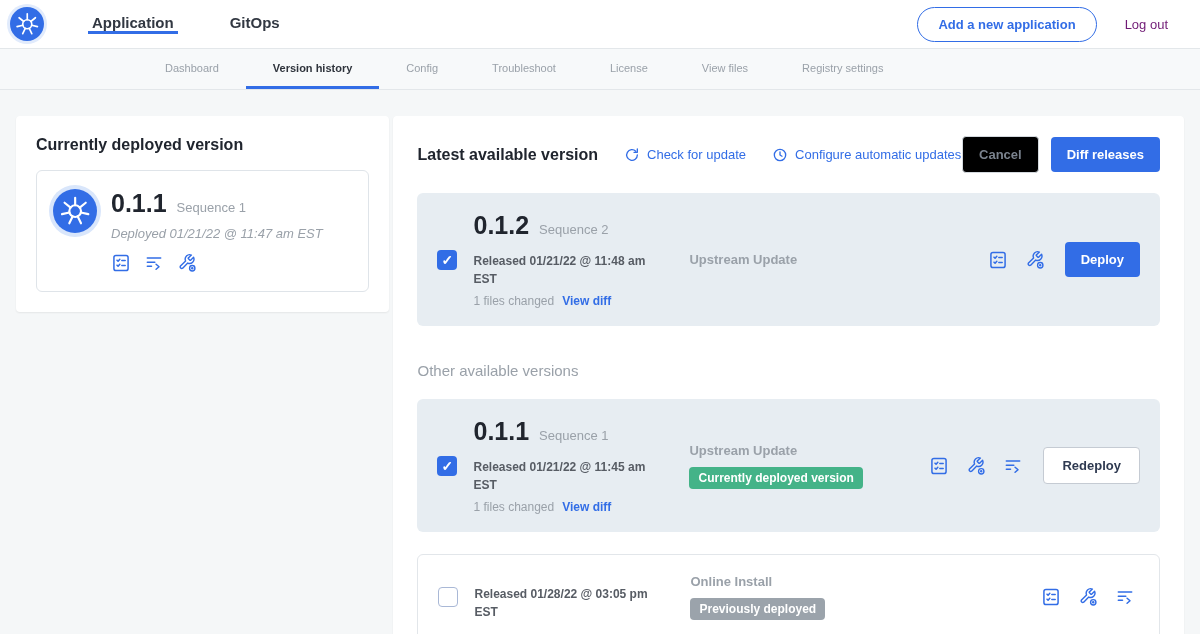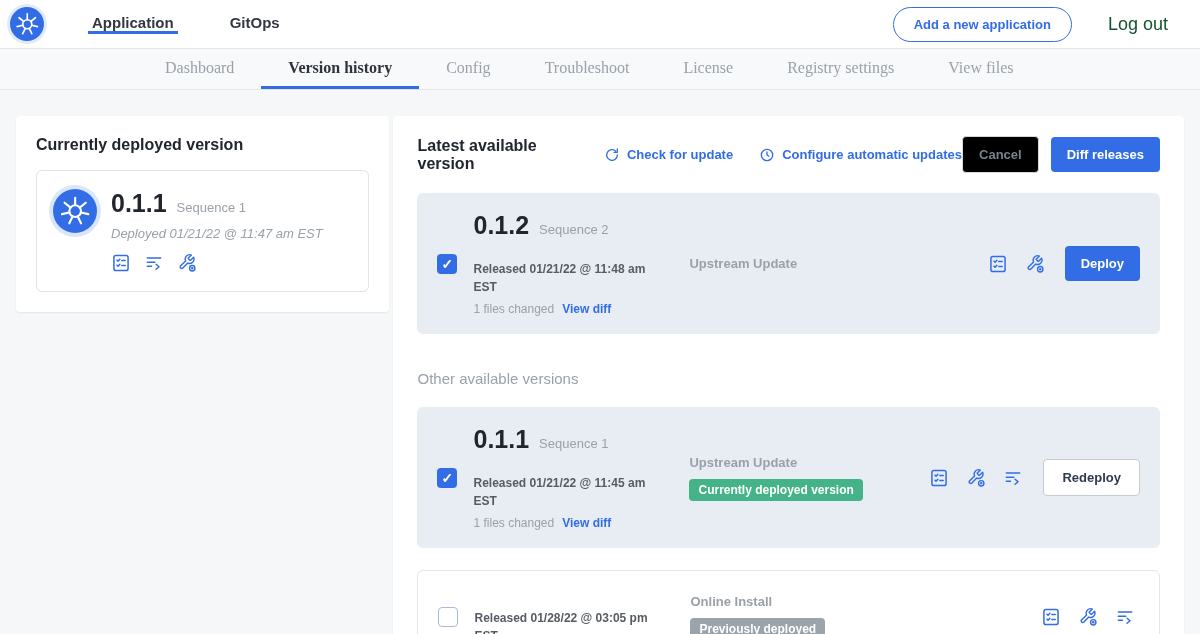--- a/index.html
+++ b/index.html
@@ -30,30 +30,30 @@
     display: flex; align-items: center; padding: 0 4px; margin-right: 48px;
     border-bottom: 3px solid transparent; cursor: pointer;
   }
   .nav-tab.active { border-bottom-color: #326de6; }
   .add-app-btn {
     margin-left: auto; align-self: center;
     background: #fff; border: 1px solid #326de6; color: #326de6;
     font-family: inherit; font-size: 13px; font-weight: 700;
     padding: 9px 20px; border-radius: 18px; cursor: pointer;
   }
-  .logout { align-self: center; font-size: 18px; color: #14532d; margin: 0 32px 0 36px; cursor: pointer; }
+  .logout { align-self: center; font-size: 13px; color: #701a75; margin: 0 32px 0 28px; cursor: pointer; }
 
   
   .subnav {
     height: 41px; background: #f7f9fa; border-bottom: 1px solid #e3e7ea;
     display: flex; align-items: stretch; padding-left: 138px;
   }
   .subnav-item {
-    font-size: 16px; color: #9aa1a9; display: flex; align-items: center;
-    padding: 0 27px; border-bottom: 3px solid transparent; cursor: pointer; white-space: nowrap; font-family: Liberation Serif, serif;
+    font-size: 11px; color: #9aa1a9; display: flex; align-items: center;
+    padding: 0 27px; border-bottom: 3px solid transparent; cursor: pointer; white-space: nowrap;
   }
   .subnav-item.active { color: #2f343c; font-weight: 700; border-bottom-color: #326de6; }
 
   
   .main { display: flex; align-items: flex-start; gap: 4px; padding: 26px 16px 0; }
   .card { background: #fff; border-radius: 4px; box-shadow: 0 1px 2px rgba(0,0,0,.07); }
 
   
   .left-card { width: 414px; padding: 20px; }
   .left-card h2 { font-size: 16px; font-weight: 700; }
@@ -69,21 +69,21 @@
   .icon-row { display: flex; gap: 13px; margin-top: 12px; }
   .icon-row svg, .action-icons svg, .icon-btn svg { width: 20px; height: 20px; }
   .icon-btn { cursor: pointer; }
 
   
   .right-card { flex: 1; padding: 20px 24px 24px; min-height: 501px; }
   .panel-header { display: flex; align-items: center; }
   .panel-title { font-size: 16px; font-weight: 700; }
   .header-link {
     display: flex; align-items: center; gap: 7px; margin-left: 26px;
-    color: #326de6; font-size: 13px; font-weight: 700; cursor: pointer; white-space: nowrap;
+    color: #326de6; font-size: 13px; font-weight: 400; cursor: pointer; white-space: nowrap;
   }
   .header-link svg { width: 16px; height: 16px; }
   .btn {
     font-family: inherit; font-size: 13px; font-weight: 700;
     border-radius: 4px; padding: 10px 16px; border: none; cursor: pointer; white-space: nowrap;
   }
   .btn-cancel { background: #000000; border: 1px solid #d4d9de; color: #7b838e; margin-left: auto; }
   .btn-primary { background: #326de6; color: #fff; }
   .panel-header .btn-primary { margin-left: 12px; }
   .btn-secondary { background: #fff; border: 1px solid #c5cbd3; color: #2f3a51; padding: 10px 18px; }
@@ -95,21 +95,21 @@
   .row-1 { margin-top: 16px; }
   .checkbox {
     width: 20px; height: 20px; border-radius: 4px; flex-shrink: 0; margin-right: 16px; cursor: pointer;
   }
   .checkbox.checked {
     background: #326de6; color: #fff; display: flex; align-items: center; justify-content: center;
     font-size: 14px; font-weight: 700;
   }
   .checkbox.unchecked { background: #fff; border: 1px solid #a9b8d6; }
   .version-info { width: 216px; }
-  .released { font-size: 12px; font-weight: 700; color: #575c64; margin-top: 20px; width: 180px; line-height: 1.5; }
+  .released { font-size: 12px; font-weight: 700; color: #575c64; margin-top: 12px; width: 180px; line-height: 1.5; }
   .files-line { margin-top: 6px; font-size: 12px; color: #9aa1a9; }
   .view-diff { color: #326de6; font-weight: 700; margin-left: 8px; cursor: pointer; }
   .source-col { width: 240px; }
   .source-label { font-size: 13px; font-weight: 600; color: #9aa1a9; }
   .badge {
     display: inline-block; margin-top: 9px; padding: 4px 9px; border-radius: 4px;
     font-size: 12px; font-weight: 700; color: #fff;
   }
   .badge-green { background: #44b388; }
   .badge-gray  { background: #9ba3ab; }
@@ -185,22 +185,22 @@
   <button class="add-app-btn">Add a new application</button>
   <div class="logout">Log out</div>
 </header>
 
 <nav class="subnav">
   <div class="subnav-item">Dashboard</div>
   <div class="subnav-item active">Version history</div>
   <div class="subnav-item">Config</div>
   <div class="subnav-item">Troubleshoot</div>
   <div class="subnav-item">License</div>
+  <div class="subnav-item">View files</div>
   <div class="subnav-item">Registry settings</div>
-  <div class="subnav-item">View files</div>
 </nav>
 
 <main class="main">
 
   <section class="card left-card">
     <h2>Currently deployed version</h2>
     <div class="deployed-card">
       <div class="k8s-logo">
         <svg class="icn">
             <use href="#i-wheel"></use>

